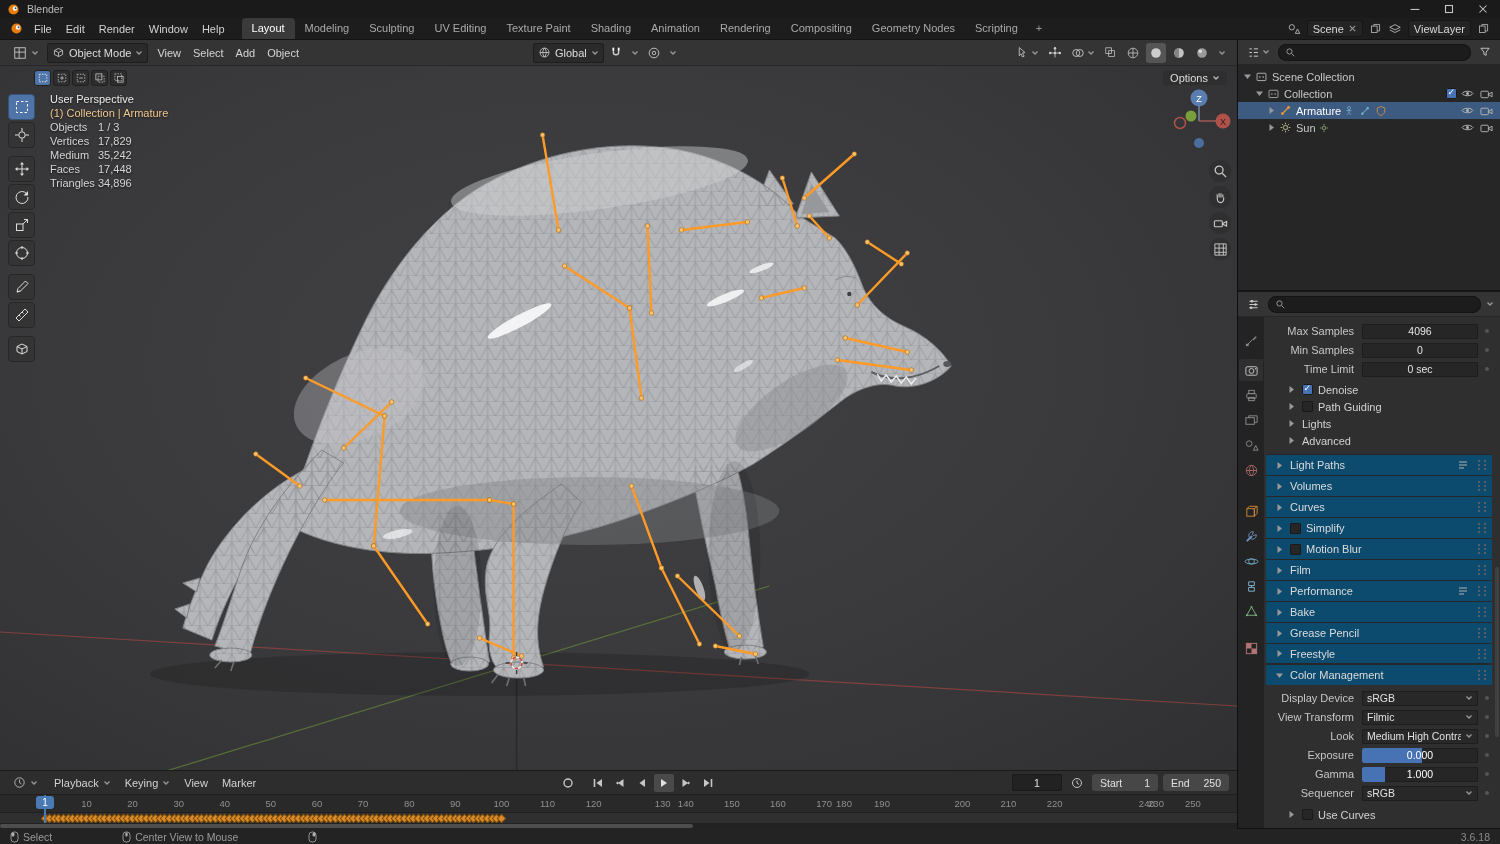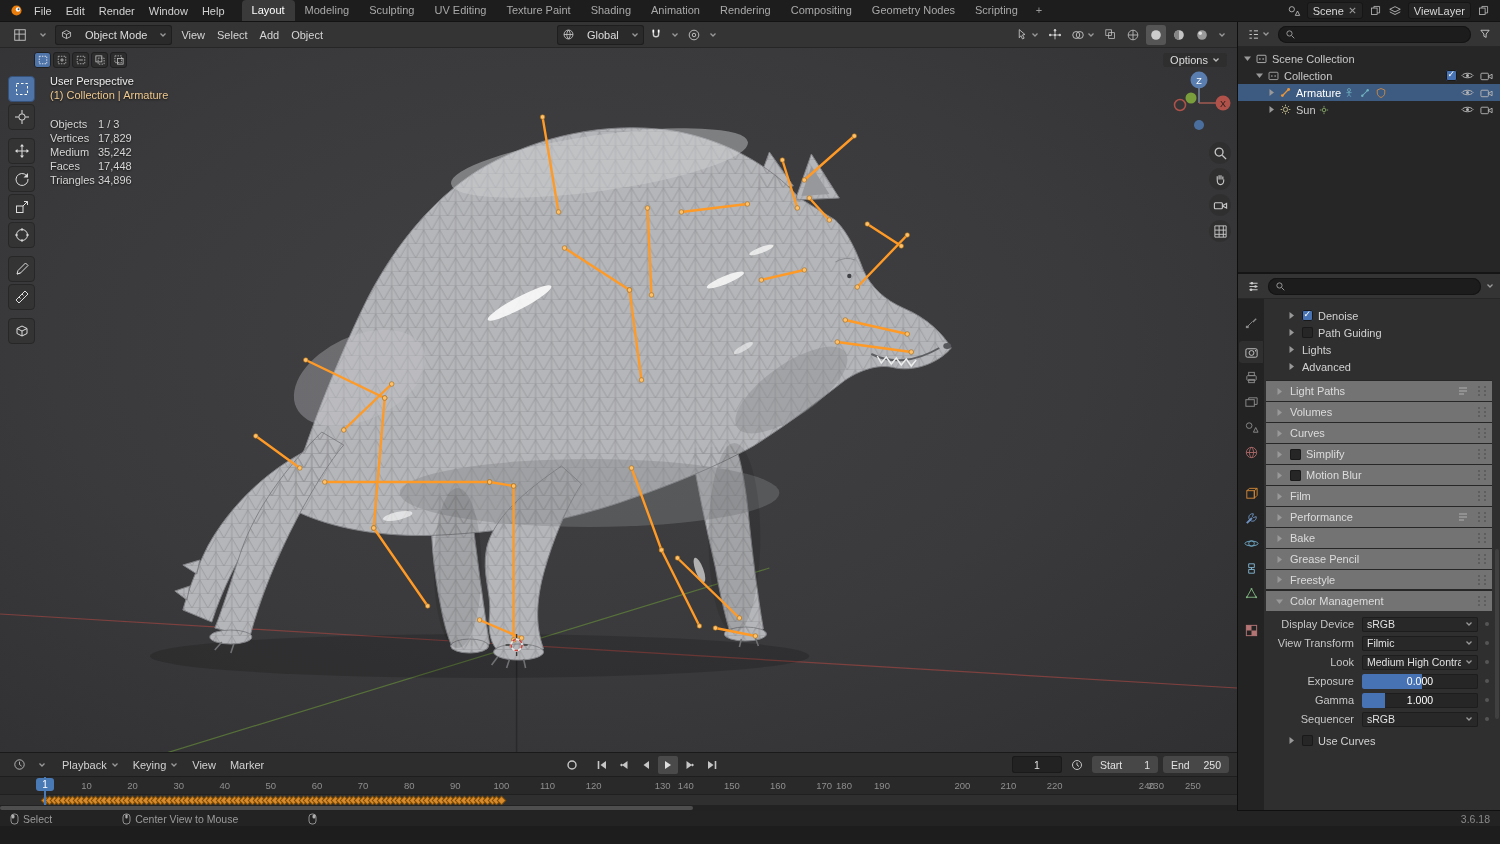--- a/index.html
+++ b/index.html
@@ -26,37 +26,37 @@
   .twidget{display:flex;align-items:center;gap:4px;background:#242424;border:1px solid #161616;border-radius:3px;height:17px;padding:0 5px;color:#d8d8d8;white-space:nowrap}
   .tw-icon{display:flex;align-items:center}
 
   
   .main{display:flex;height:788px;flex-shrink:0}
   .left-col{width:1238px;display:flex;flex-direction:column;border-right:1px solid #0f0f0f}
   .right-col{flex:1;display:flex;flex-direction:column;min-width:0;background:#2f2f2f}
 
   
   .vp-header{height:26px;background:#343434;border-bottom:1px solid #262626;display:flex;align-items:center;padding:0 8px;gap:3px;flex-shrink:0}
-  .hdr-btn{display:flex;align-items:center;gap:12px;height:20px;padding:0 5px;border-radius:3px;color:#ddd;white-space:nowrap}
+  .hdr-btn{display:flex;align-items:center;gap:4px;height:20px;padding:0 5px;border-radius:3px;color:#ddd;white-space:nowrap}
   .hdr-btn.field{background:#2a2a2a;box-shadow:inset 0 0 0 1px #1e1e1e}
   .menu-row{display:flex;align-items:center}
   .vmenu{padding:0 6px;color:#d5d5d5;line-height:26px}
   .orient-group{display:flex;align-items:center;gap:2px;margin-left:225px}
   .right-cluster{margin-left:auto;display:flex;align-items:center;gap:3px}
   .icon-btn{display:flex;align-items:center;justify-content:center;height:20px;padding:0 3px;border-radius:3px;gap:2px}
   .shading-btn{display:flex;align-items:center;justify-content:center;width:20px;height:20px;border-radius:3px}
   .shading-btn.active{background:#555}
   .chev-wrap{display:flex;align-items:center}
   .caret{display:flex;align-items:center;margin:0 1px}
 
   
   .canvas{flex:1;position:relative;overflow:hidden;background:radial-gradient(ellipse at 46% 42%,#414143 0%,#3a3a3c 55%,#303032 100%)}
   .vp-stats{position:absolute;left:50px;top:26px;text-shadow:0 1px 2px rgba(0,0,0,.65);line-height:14px;color:#ececec}
   .ctx-path{color:#eec88f}
-  .stats-block{margin-top:15px}
+  .stats-block{margin-top:0}
   .stat-row{display:flex}
   .stat-label{width:48px;color:#d6d6d6}
   .stat-value{color:#d6d6d6}
   .toolbar{position:absolute;left:8px;top:28px;display:flex;flex-direction:column;gap:2px}
   .tool-btn{width:27px;height:26px;background:rgba(52,52,52,.93);border:1px solid #272727;border-radius:4px;display:flex;align-items:center;justify-content:center}
   .tool-btn.active{background:#4f74a8;border-color:#36517a}
   .select-modes{position:absolute;left:34px;top:4px;display:flex;gap:2px}
   .smode{width:17px;height:16px;background:rgba(44,44,44,.9);border:1px solid #202020;border-radius:3px;display:flex;align-items:center;justify-content:center}
   .smode.active{background:#4f74a8}
   .options-btn{position:absolute;right:10px;top:5px;display:flex;align-items:center;gap:4px;color:#ddd;background:rgba(42,42,42,.55);padding:1px 7px;border-radius:3px}
@@ -86,21 +86,21 @@
   .props-content{flex:1;padding:5px 8px 0 2px;min-width:0;position:relative;overflow:hidden}
   .prow{height:18px;display:flex;align-items:center;margin-bottom:1px}
   .plabel{width:96px;text-align:right;padding-right:8px;color:#c6c6c6;white-space:nowrap;flex-shrink:0}
   .pnum{flex:1;background:#262626;border-radius:2px;height:15px;line-height:15px;text-align:center;color:#e3e3e3;box-shadow:inset 0 0 0 1px #1d1d1d;font-size:10.5px}
   .decor{width:4px;height:4px;border-radius:50%;background:#555;margin:0 3px 0 7px;flex-shrink:0}
   .ptoggle{display:flex;align-items:center;gap:5px;height:17px;padding-left:20px;color:#d2d2d2;white-space:nowrap}
   .cb{width:11px;height:11px;border-radius:2px;background:#262626;box-shadow:inset 0 0 0 1px #191919;position:relative;flex-shrink:0}
   .cb.on{background:#4772b3}
   .cb.on::after{content:"\2713";color:#fff;font-size:9px;position:absolute;left:1.5px;top:-1px}
   #prop-sections{margin-top:5px}
-  .psec{height:21px;display:flex;align-items:center;gap:5px;background:#737373;border-top:1px solid #272727;padding:0 6px 0 8px;color:#dcdcdc;white-space:nowrap}
+  .psec{height:21px;display:flex;align-items:center;gap:5px;background:#0c4a6e;border-top:1px solid #272727;padding:0 6px 0 8px;color:#dcdcdc;white-space:nowrap}
   .psec:last-child{border-bottom:1px solid #272727}
   .secspacer{flex:1}
   .grip{width:8px;height:10px;border-left:2px dotted #5e5e5e;border-right:2px dotted #5e5e5e;margin-left:4px;flex-shrink:0}
   .preset{display:flex;align-items:center}
   .cm-body{padding:4px 0 3px 0}
   .pdrop{flex:1;background:#282828;border-radius:2px;height:15px;display:flex;align-items:center;padding:0 5px;color:#e0e0e0;box-shadow:inset 0 0 0 1px #1d1d1d;gap:4px;min-width:0}
   .ddtext{flex:1;font-size:10.5px;white-space:nowrap;overflow:hidden}
   .pslider{flex:1;background:#262626;border-radius:2px;height:15px;position:relative;overflow:hidden;box-shadow:inset 0 0 0 1px #1d1d1d}
   .sfill{position:absolute;left:0;top:0;bottom:0;background:#4772b3}
   .sval{position:absolute;left:0;right:0;text-align:center;line-height:15px;color:#fff;font-size:10.5px}
@@ -137,20 +137,47 @@
 
   
   #bones line{stroke:#ff9a26;stroke-width:2.4;stroke-linecap:round}
   #bones circle{fill:#ffc06a;stroke:#a66a12;stroke-width:.6}
 </style>
 </head>
 <body>
 
 <div class="app">
 
+  <div class="titlebar">
+    <span class="tw-icon">
+      <svg width="13" height="13" viewBox="0 0 16 16">
+          <circle cx="8" cy="8" r="6.2" fill="#e87d0d"></circle>
+          <circle cx="9.8" cy="6.8" r="2.7" fill="#fff"></circle>
+          <circle cx="10.5" cy="6.4" r="1.2" fill="#265787"></circle>
+        </svg>
+    </span>
+    <span class="tb-title">Blender</span>
+    <div class="win-controls">
+      <div class="win-btn">
+          <svg width="14" height="14" viewBox="0 0 16 16">
+            <path d="M3 8.5h10" stroke="#c9c9c9" stroke-width="1.2"></path>
+          </svg>
+        </div>
+      <div class="win-btn">
+          <svg width="14" height="14" viewBox="0 0 16 16">
+            <rect x="4" y="4" width="8" height="8" fill="none" stroke="#c9c9c9" stroke-width="1.2"></rect>
+          </svg>
+        </div>
+      <div class="win-btn">
+          <svg width="14" height="14" viewBox="0 0 16 16">
+            <path d="M4 4l8 8M12 4l-8 8" stroke="#c9c9c9" stroke-width="1.2"></path>
+          </svg>
+        </div>
+    </div>
+  </div>
 
   <div class="topbar">
     <div class="logo-btn">
       <svg width="13" height="13" viewBox="0 0 16 16">
           <circle cx="8" cy="8" r="6.2" fill="#e87d0d"></circle>
           <circle cx="9.8" cy="6.8" r="2.7" fill="#fff"></circle>
           <circle cx="10.5" cy="6.4" r="1.2" fill="#265787"></circle>
         </svg>
     </div>
     <div id="topbar-menus" class="menu-row">
@@ -1150,20 +1177,37 @@
                 </svg>
               </div>
               <div class="ptab" style="margin-top: 12px;">
                 <svg width="15" height="15" viewBox="0 0 16 16">
                   <rect x="2.5" y="2.5" width="11" height="11" stroke="#c98080" fill="none"></rect>
                   <path d="M2.5 2.5H8V8H2.5zM8 8h5.5v5.5H8z" fill="#c98080"></path>
                 </svg>
               </div>
             </div>
           <div class="props-content">
+            <div id="prop-fields">
+                <div class="prow">
+                  <span class="plabel">Max Samples</span>
+                  <span class="pnum">4096</span>
+                  <span class="decor"></span>
+                </div>
+                <div class="prow">
+                  <span class="plabel">Min Samples</span>
+                  <span class="pnum">0</span>
+                  <span class="decor"></span>
+                </div>
+                <div class="prow">
+                  <span class="plabel">Time Limit</span>
+                  <span class="pnum">0 sec</span>
+                  <span class="decor"></span>
+                </div>
+              </div>
             <div id="prop-toggles" style="margin-top:3px">
                 <div class="ptoggle">
                   <span class="caret">
                     <svg width="9" height="9" viewBox="0 0 9 9">
                       <path d="M2.5 1v7L7 4.5z" fill="#999"></path>
                     </svg>
                   </span>
                   <span class="cb on"></span>
                   <span>Denoise</span>
                 </div>

